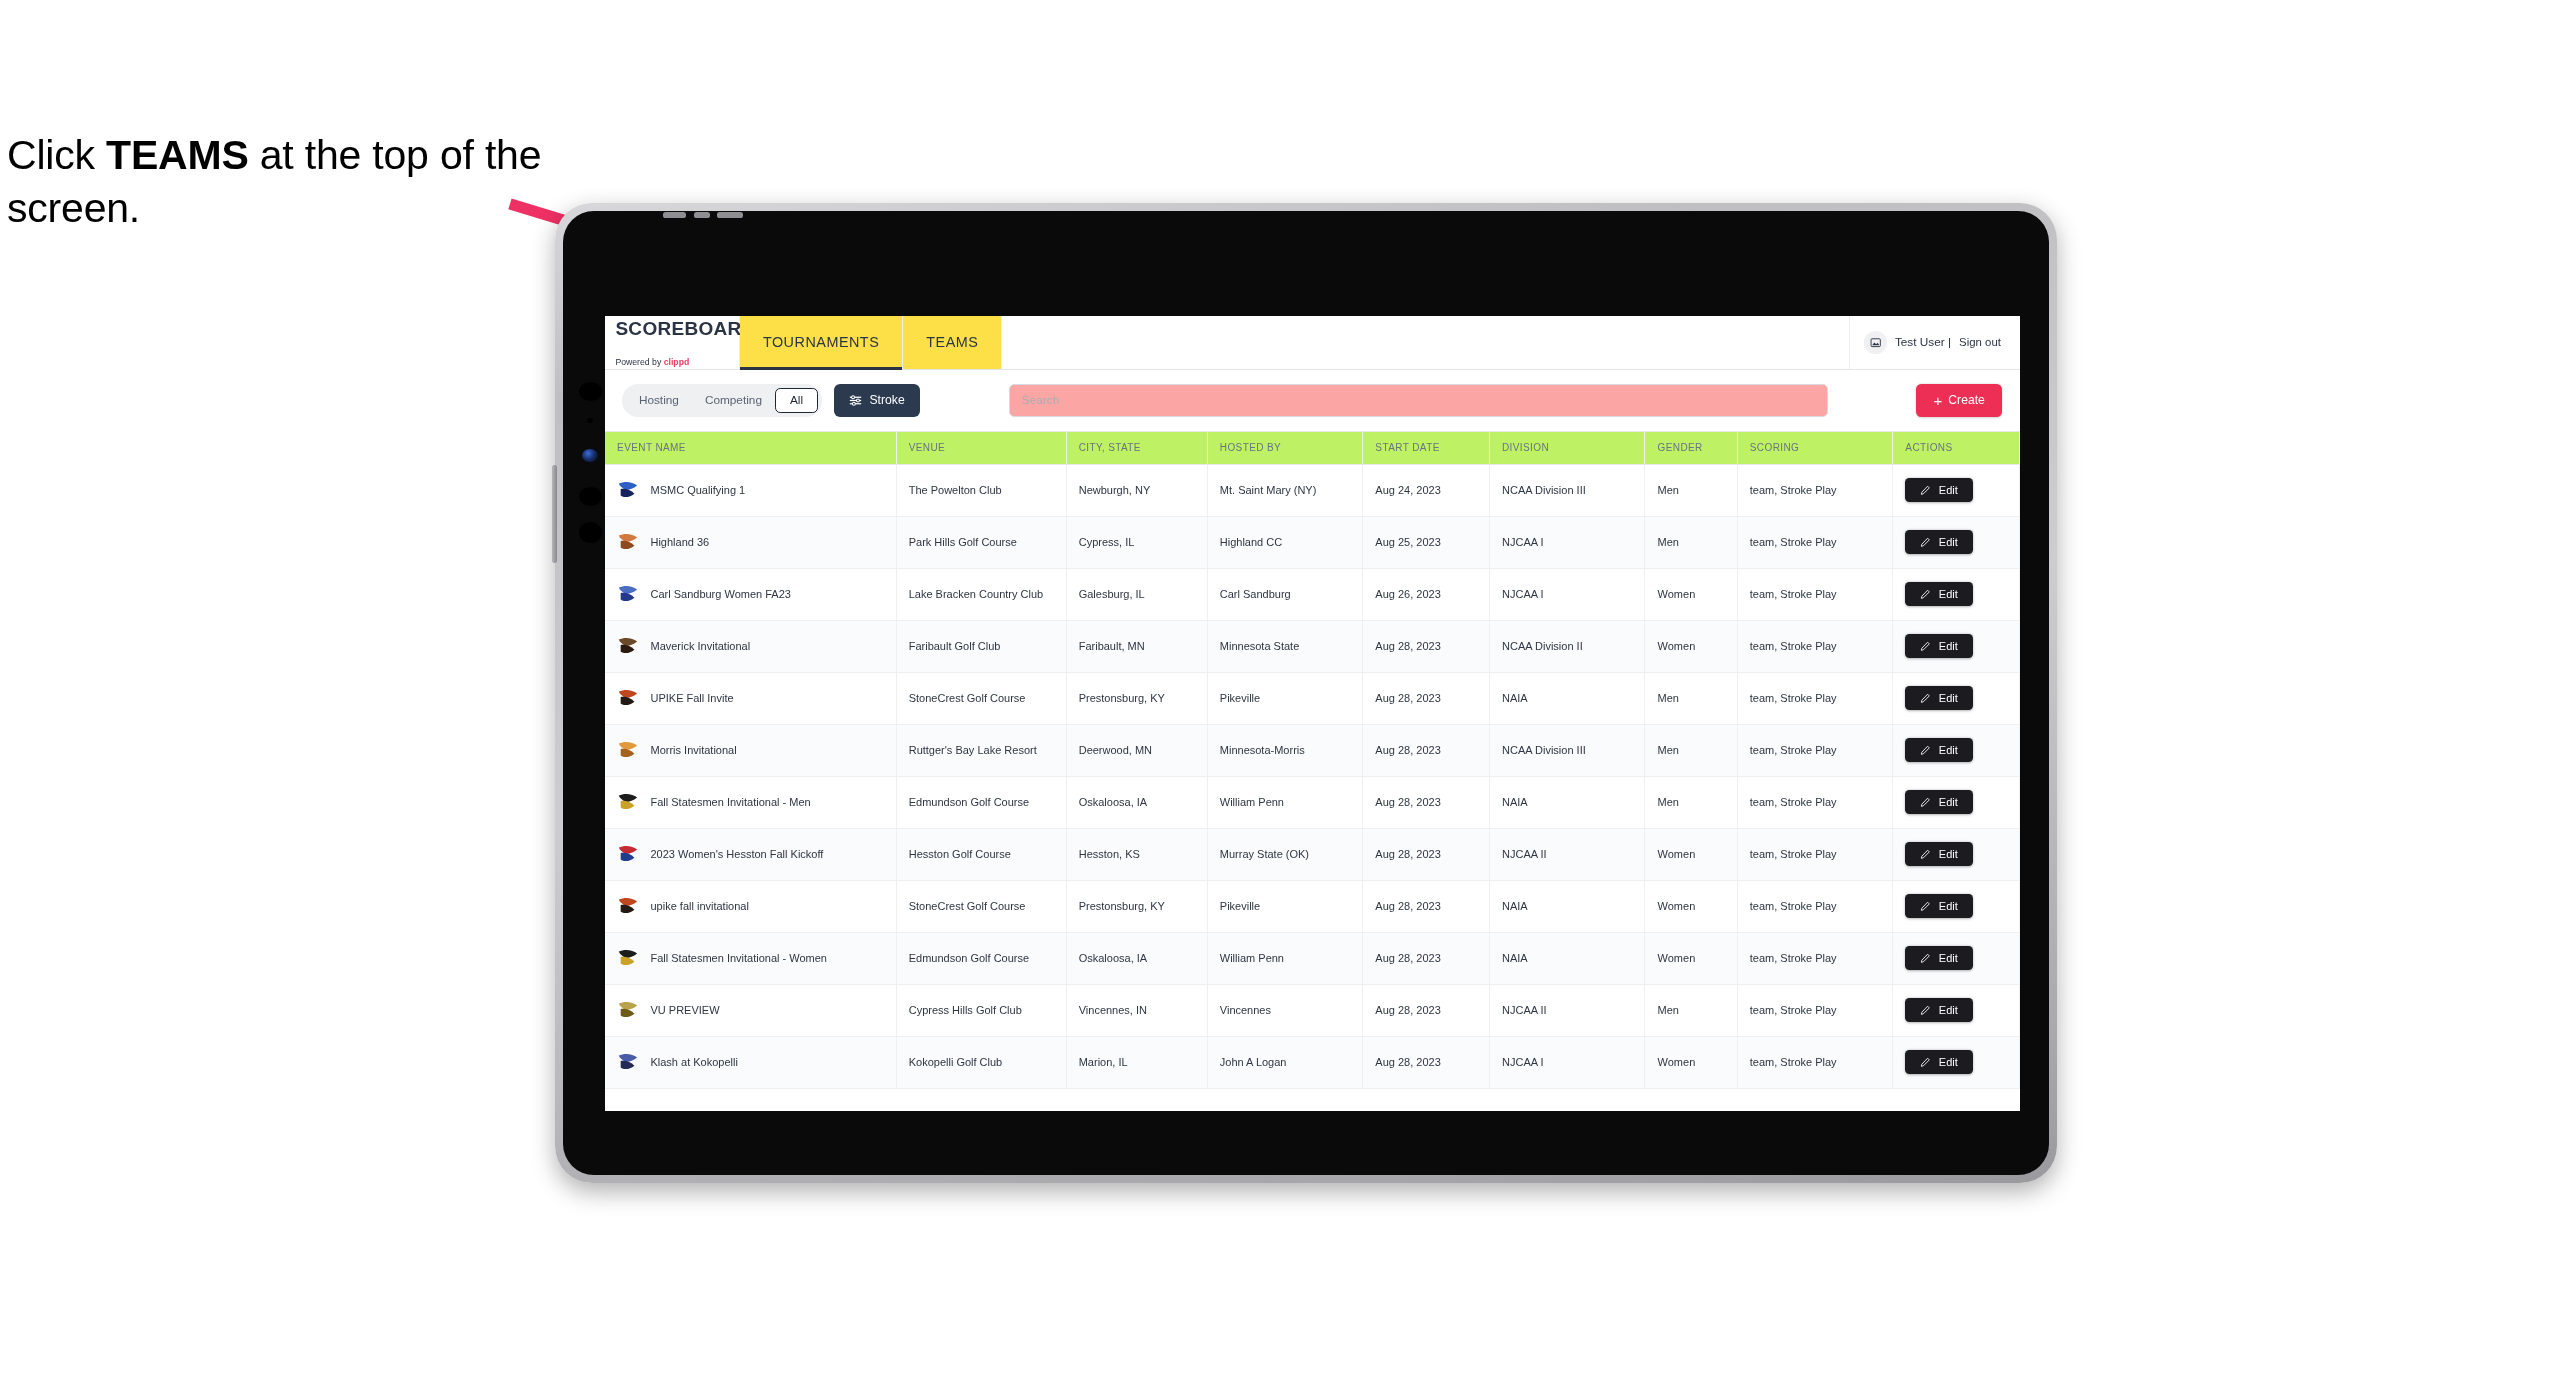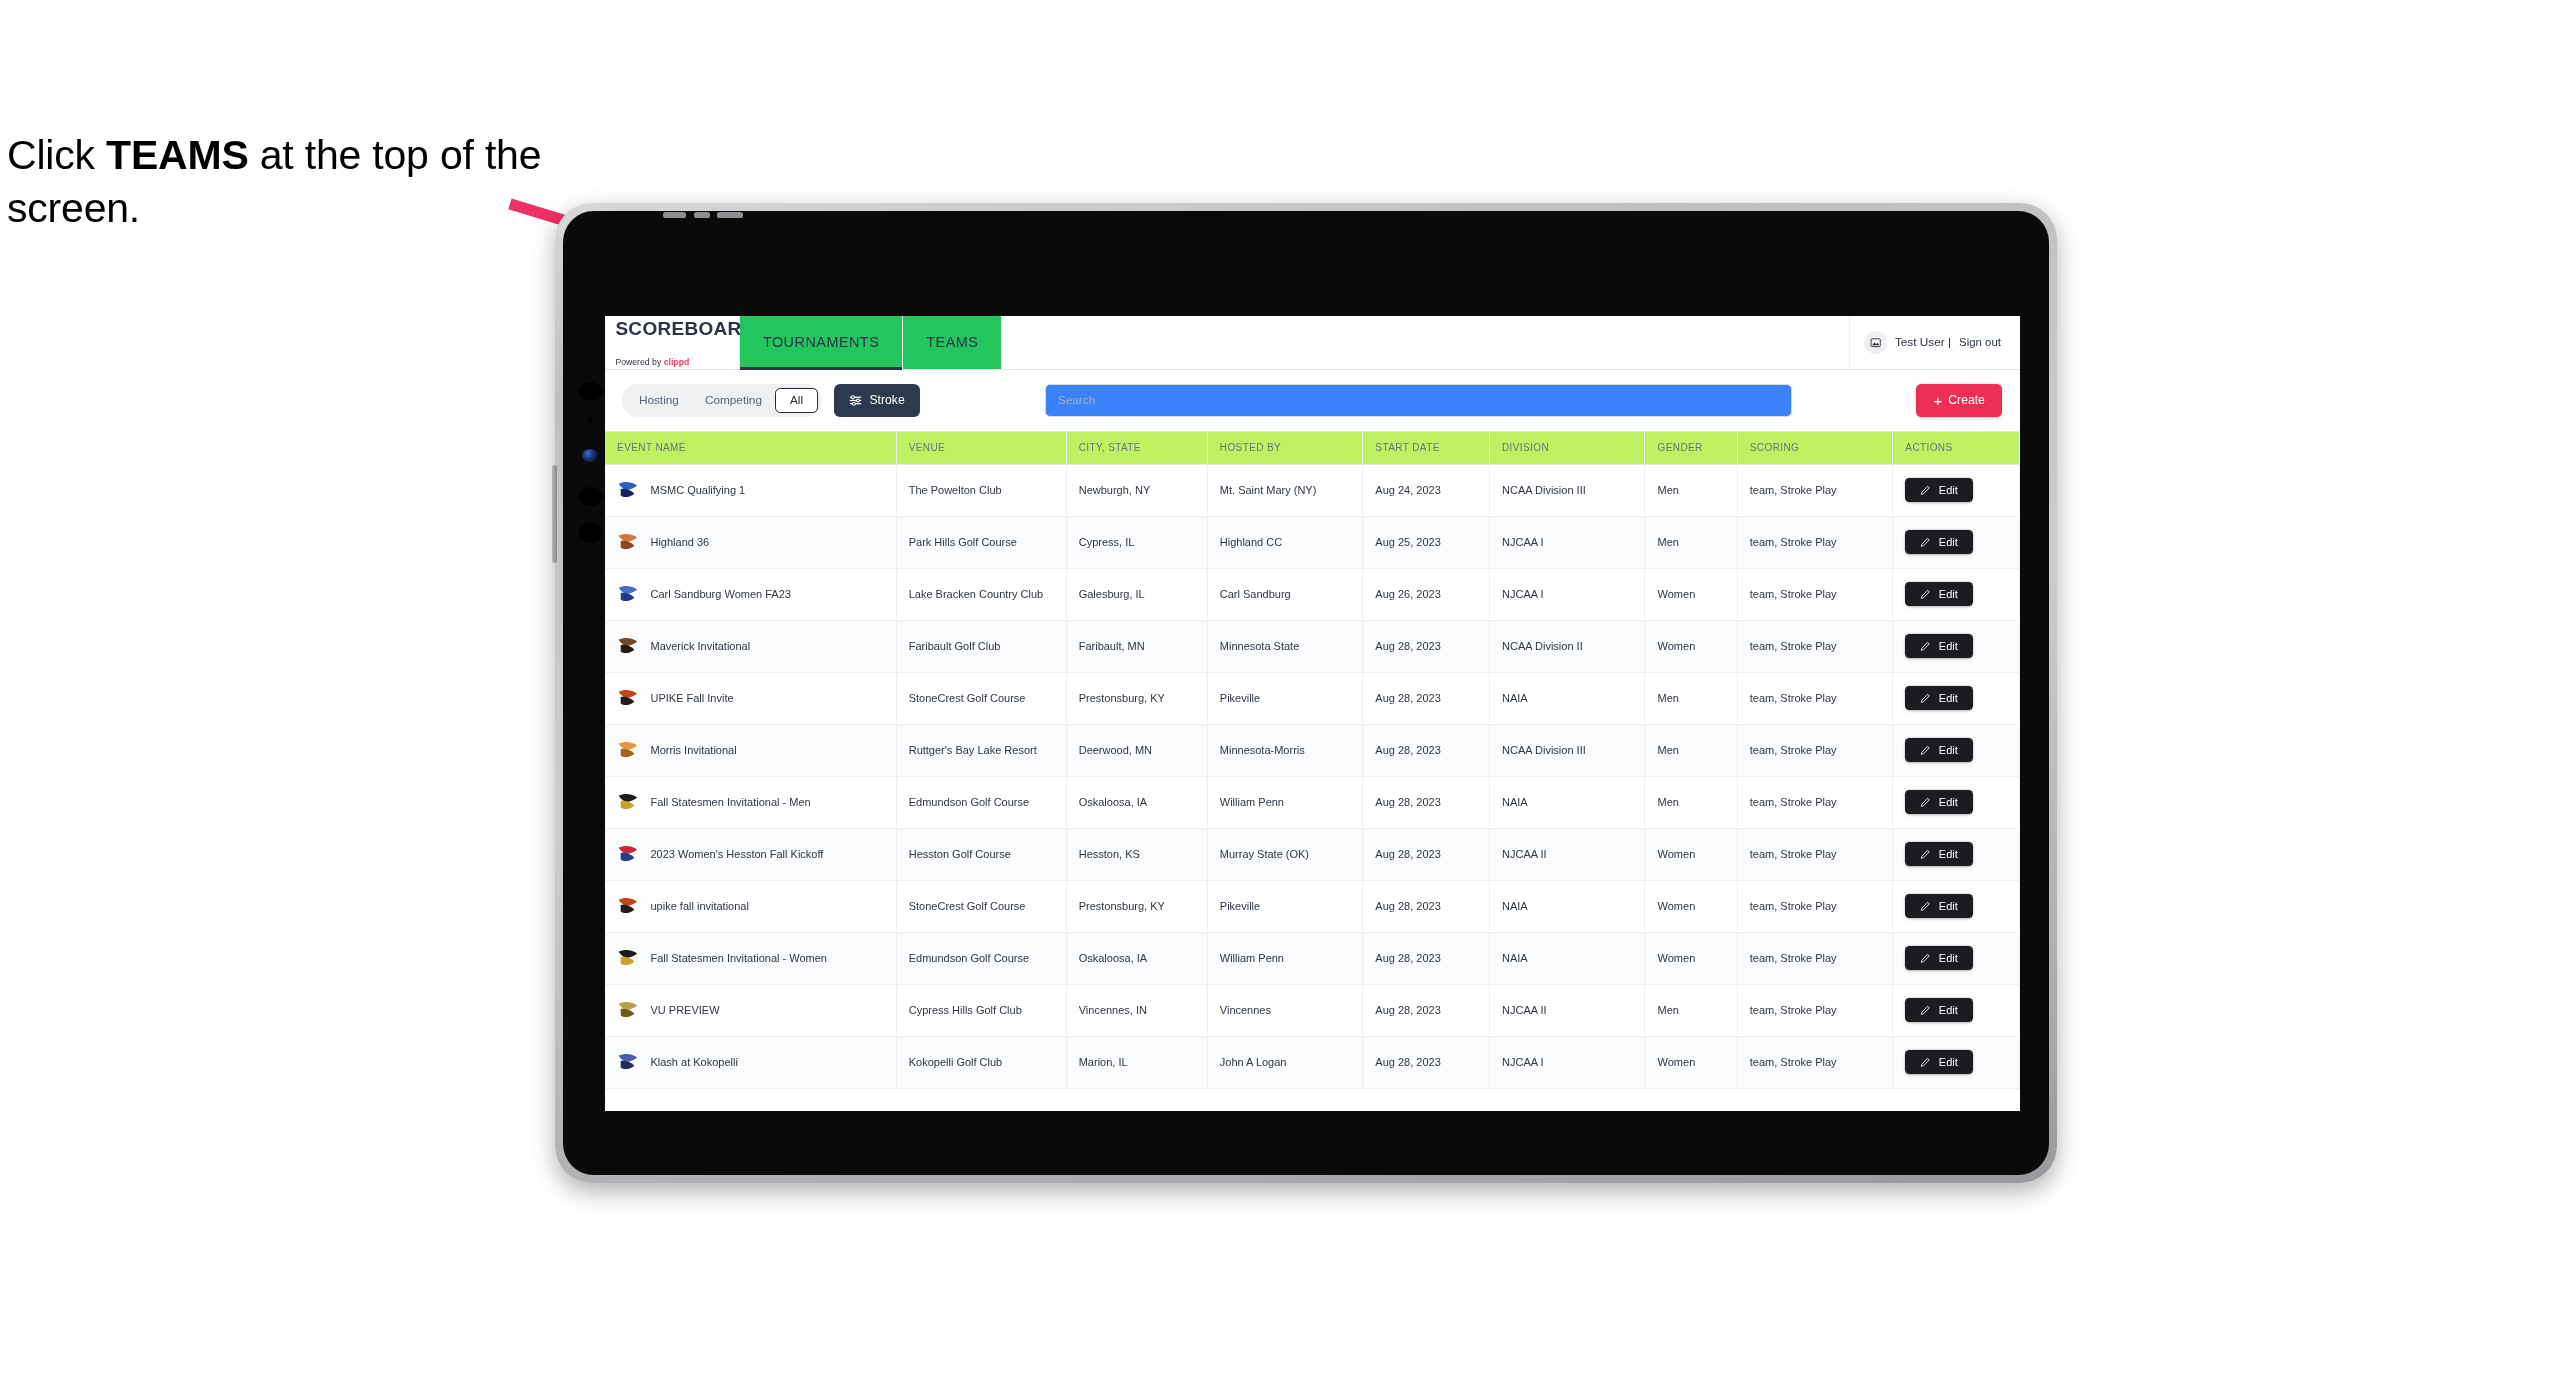--- a/index.html
+++ b/index.html
@@ -135,21 +135,21 @@
   .nav-tab {
     display: flex;
     align-items: center;
     padding: 0 23px;
     font-size: 14.4px;
     color: #2b3445;
     letter-spacing: 0.5px;
     border-right: 0.9px solid #eceef0;
     position: relative;
     cursor: pointer;
-    background: #22c55e;
+    background: #fde047;
   }
   .nav-tab.active::after {
     content: "";
     position: absolute;
     left: 0; right: 0; bottom: -0.9px;
     height: 2.6px;
     background: #2b3445;
   }
 
   #nav-spacer { flex: 1; border-right: 0.9px solid #eceef0; }
@@ -213,30 +213,30 @@
     height: 33px;
     padding: 0 15.7px;
     background: #2b3a4f;
     color: #ffffff;
     border-radius: 6.1px;
     font-size: 12.2px;
     cursor: pointer;
   }
   #search-wrap { flex: 1; display: flex; justify-content: center; }
   #search-input {
-    width: 747px;
+    width: 819px;
     height: 33px;
     border: 0.9px solid #d7dade;
     border-radius: 5.2px;
     padding: 0 12.2px;
     font-size: 11.8px;
     color: #2b3445;
     font-family: "Liberation Sans", sans-serif;
     outline: none;
-    background: #3b82f6;
+    background: #fca5a5;
   }
   #search-input::placeholder { color: #a9aeb5; }
   #create-btn {
     display: flex;
     align-items: center;
     gap: 6.1px;
     height: 33px;
     padding: 0 17.5px;
     background: #ed2e55;
     color: #ffffff;

